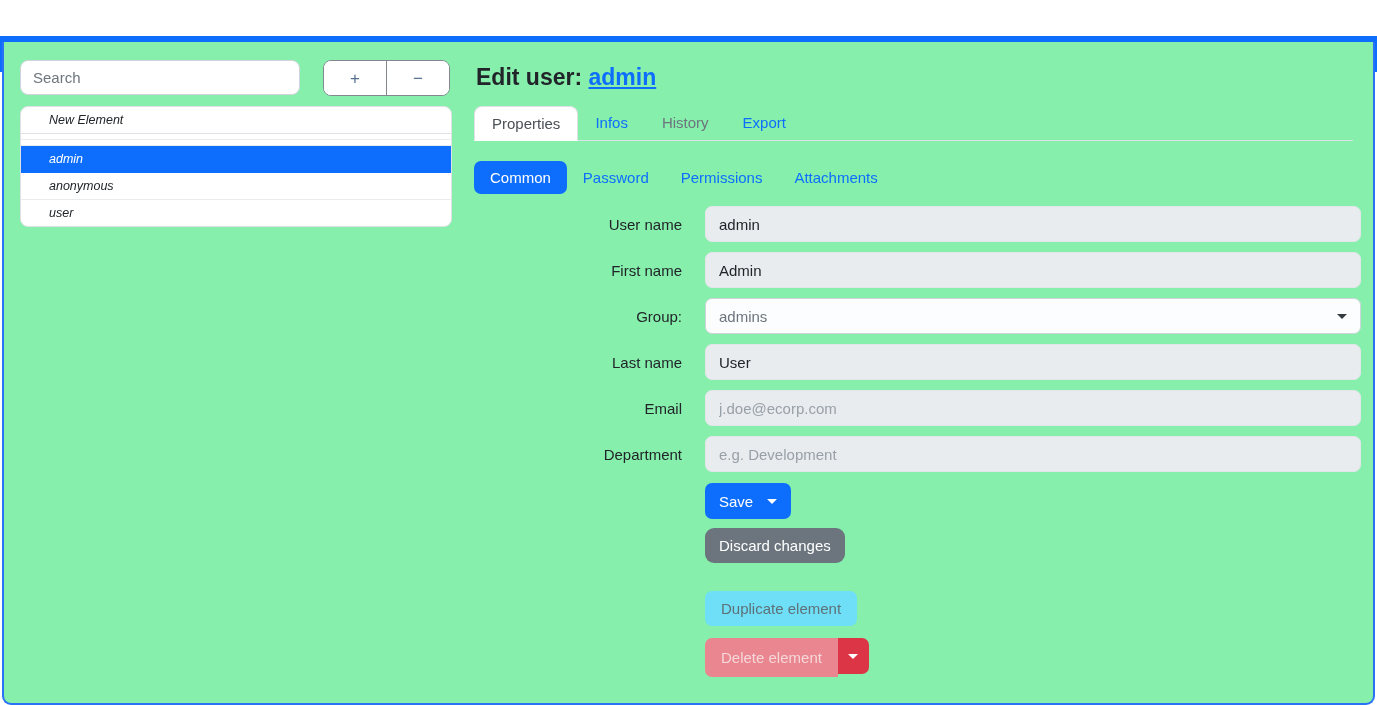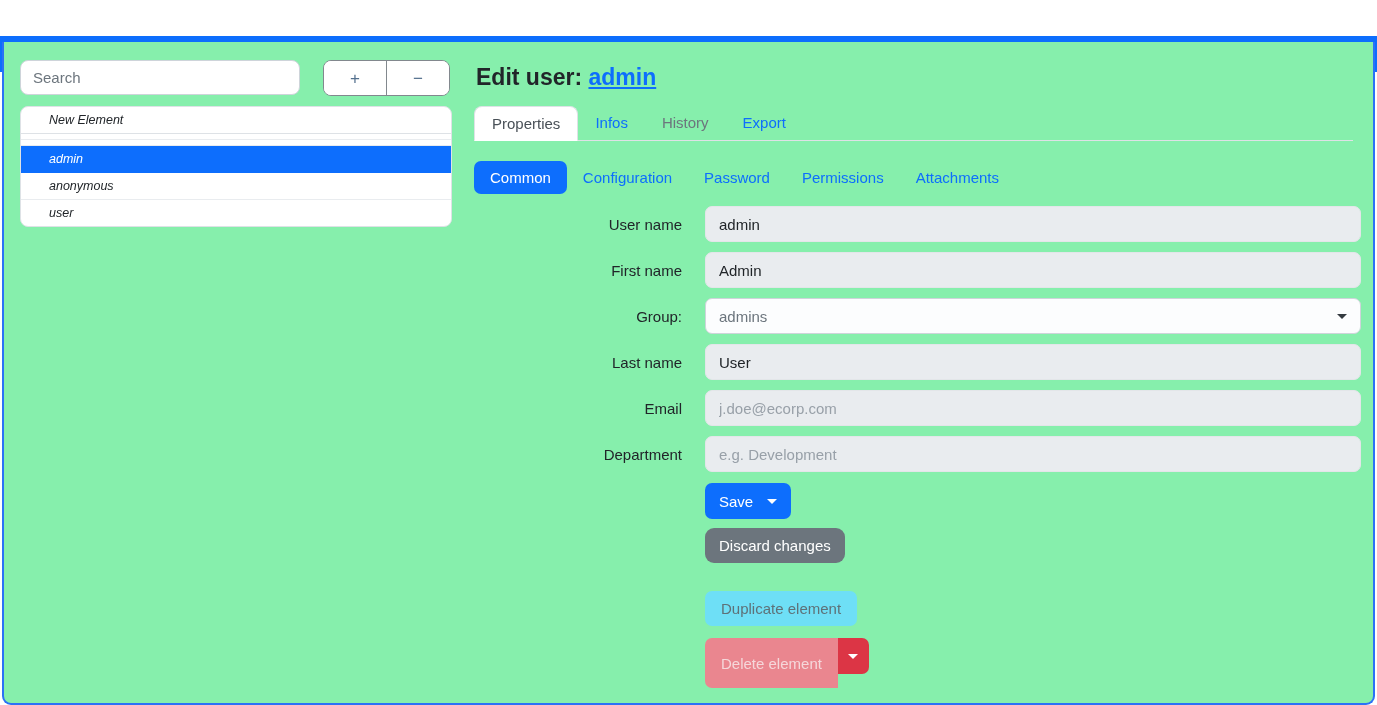--- a/index.html
+++ b/index.html
@@ -96,21 +96,21 @@
     border:none;border-radius:7px;font-size:15px;font-family:inherit;
     padding:0 14px;height:36px;display:inline-flex;align-items:center;cursor:pointer;
   }
   .btn-save{background:#0d6efd;color:#fff;gap:14px;}
   .btn-save .caret{border-top-color:#fff;}
   .btn-discard{background:#6c757d;color:#fff;margin-top:9px;height:35px;border-radius:9px;}
   .btn-dup{background:#6edff6;color:#5e7178;margin-top:28px;height:35px;padding:0 16px;}
   .delete-group{display:inline-flex;margin-top:12px;}
   .btn-del{
     background:#ea868f;color:#f5d7da;border:none;border-radius:7px 0 0 7px;
-    height:50px;font-size:15px;font-family:inherit;padding:0 16px;cursor:pointer;
+    height:39px;font-size:15px;font-family:inherit;padding:0 16px;cursor:pointer;
     display:inline-flex;align-items:center;
   }
   .btn-del-caret{
     background:#dc3545;width:31px;border:none;border-radius:0 7px 7px 0;height:36px;
     display:inline-flex;align-items:center;justify-content:center;cursor:pointer;
   }
   .btn-del-caret .caret{border-top-color:#fff;}
 </style>
 </head>
 <body>
@@ -151,21 +151,20 @@
 
     <div class="tabbar">
       <div class="tab active">Properties</div>
       <div class="tab link">Infos</div>
       <div class="tab muted">History</div>
       <div class="tab link">Export</div>
     </div>
 
     <div class="pills">
       <div class="pill active">Common</div>
-      <div class="pill link">Configuration</div>
       <div class="pill link">Password</div>
       <div class="pill link">Permissions</div>
       <div class="pill link">Attachments</div>
     </div>
 
     <div class="form">
       <div class="frow">
         <div class="flabel">User name</div>
         <input class="fctl" type="text" value="admin" style="">
       </div>

